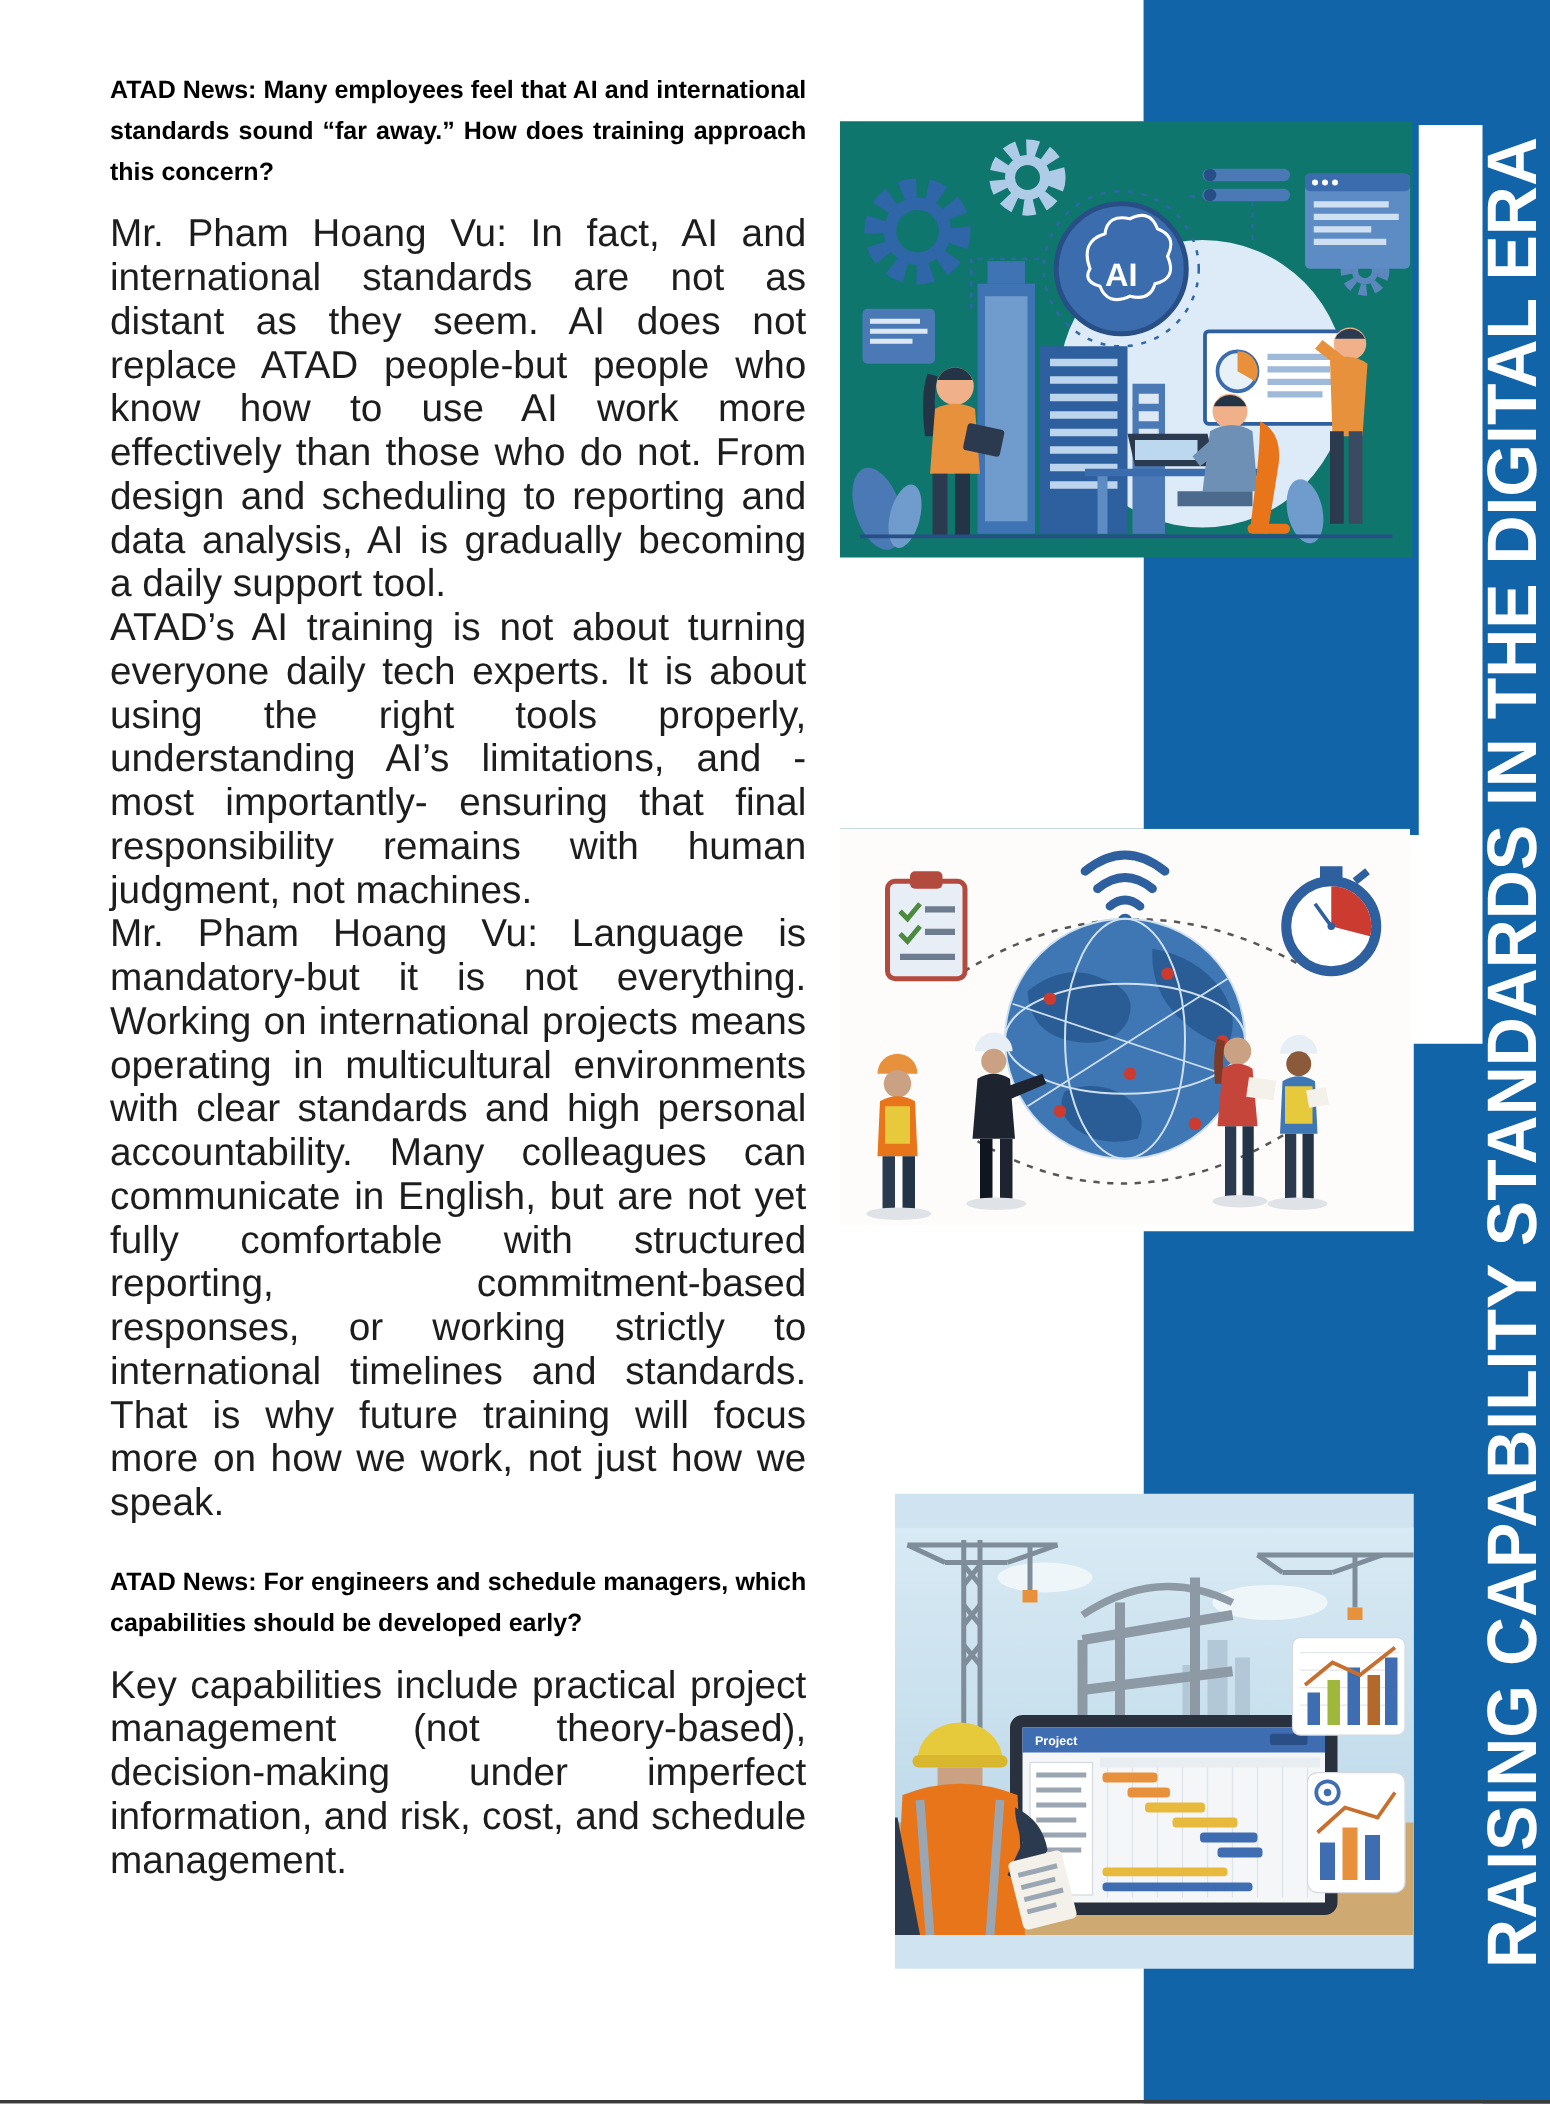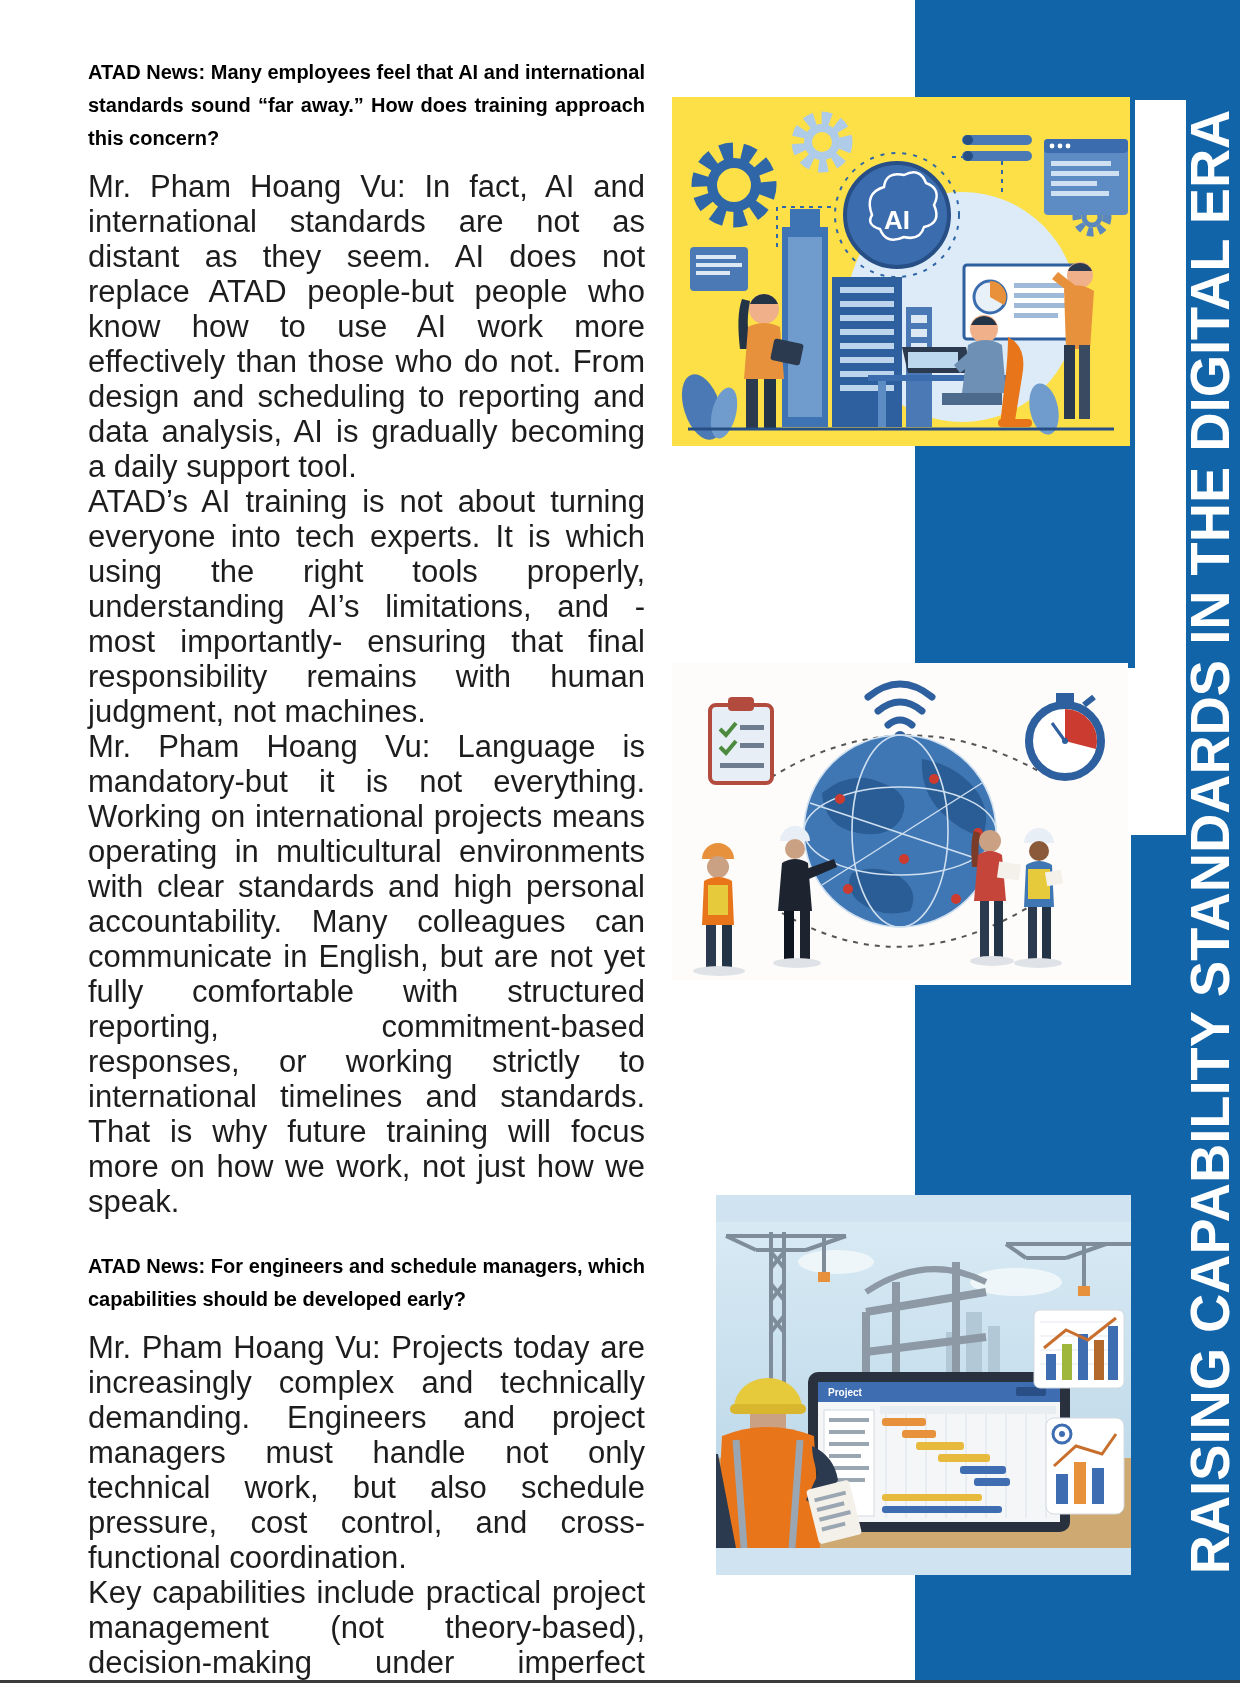--- a/index.html
+++ b/index.html
@@ -18,21 +18,21 @@
   #vtext{transform:rotate(-90deg) scale(0.97,1);transform-origin:center;white-space:nowrap;
          color:#ffffff;font-weight:bold;font-size:56px;letter-spacing:0px;line-height:60px;}
   
   #article{position:absolute;left:88px;top:56px;width:557px;color:#1d1d1d;}
   #article h3{margin:31px 0 14px 0;font-size:20px;line-height:33px;font-weight:bold;
               color:#000000;text-align:justify;}
   #article h3.first{margin-top:0;}
   #article p{margin:0;font-size:31px;line-height:35px;text-align:justify;}
   #article p.gap-top{margin-top:13px;}
   
-  .illus{position:absolute;margin:0;padding:0;background:#fde047;}
+  .illus{position:absolute;margin:0;padding:0;background:#0f766e;}
   #illus-ai{left:672px;top:97px;width:458px;height:349px;}
   #illus-globe{left:672px;top:663px;width:456px;height:317px;}
   #illus-construction{left:716px;top:1195px;width:415px;height:380px;background:#cfe4f0;}
   .illus svg{display:block;width:100%;height:100%;}
   #bottom-edge{position:absolute;left:0;top:1680px;width:1240px;height:3px;background:#3b3b3b;}
 </style>
 </head>
 <body>
 
 <div id="page">
@@ -43,26 +43,25 @@
   <div class="blue" id="rib-side-wide"></div>
   <div class="blue" id="rib-bottom-band"></div>
 
   <div id="vwrap">
     <div id="vtext">RAISING CAPABILITY STANDARDS IN THE DIGITAL ERA</div>
   </div>
 
   <div id="article">
     <h3 class="first">ATAD News: Many employees feel that AI and international standards sound “far away.” How does training approach this concern?</h3>
     <p>Mr. Pham Hoang Vu: In fact, AI and international standards are not as distant as they seem. AI does not replace ATAD people-but people who know how to use AI work more effectively than those who do not. From design and scheduling to reporting and data analysis, AI is gradually becoming a daily support tool.</p>
-    <p>ATAD’s AI training is not about turning everyone into tech experts. It is which using the right tools properly, understanding AI’s limitations, and - most importantly- ensuring that final responsibility remains with human judgment, not machines.</p>
+    <p>ATAD’s AI training is not about turning everyone daily tech experts. It is about using the right tools properly, understanding AI’s limitations, and - most importantly- ensuring that final responsibility remains with human judgment, not machines.</p>
 
     <p>Mr. Pham Hoang Vu:  Language is mandatory-but it is not everything. Working on international projects means operating in multicultural environments with clear standards and high personal accountability. Many colleagues can communicate in English, but are not yet fully comfortable with structured reporting, commitment-based responses, or working strictly to international timelines and standards.  That is why future training will focus more on how we work, not just how we speak.</p>
 
     <h3>ATAD News: For engineers and schedule managers, which capabilities should be developed early?</h3>
-    <p class="gap-top">Mr. Pham Hoang Vu: Projects today are increasingly complex and technically demanding. Engineers and project managers must handle not only technical work, but also schedule pressure, cost control, and cross-functional coordination.</p>
     <p>Key capabilities include practical project management (not theory-based), decision-making under imperfect information, and risk, cost, and schedule management.</p>
   </div>
 
   <figure class="illus" id="illus-ai">
     <svg viewBox="0 0 458 349">
 
       <circle cx="290" cy="210" r="115" fill="#dcebf7"></circle>
 
       <g>
         <circle cx="62" cy="88" r="34" fill="none" stroke="#2e66a8" stroke-width="17" stroke-dasharray="12 9"></circle>

